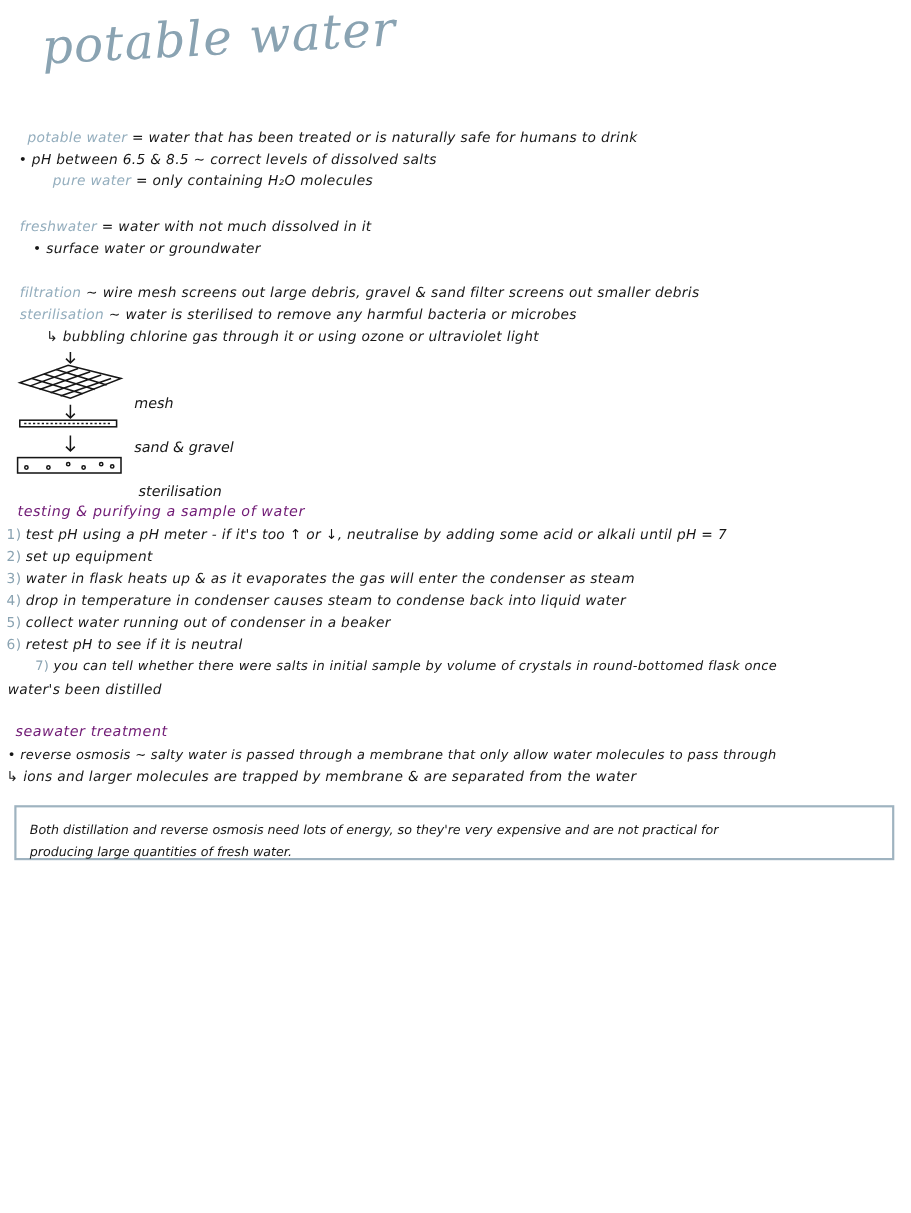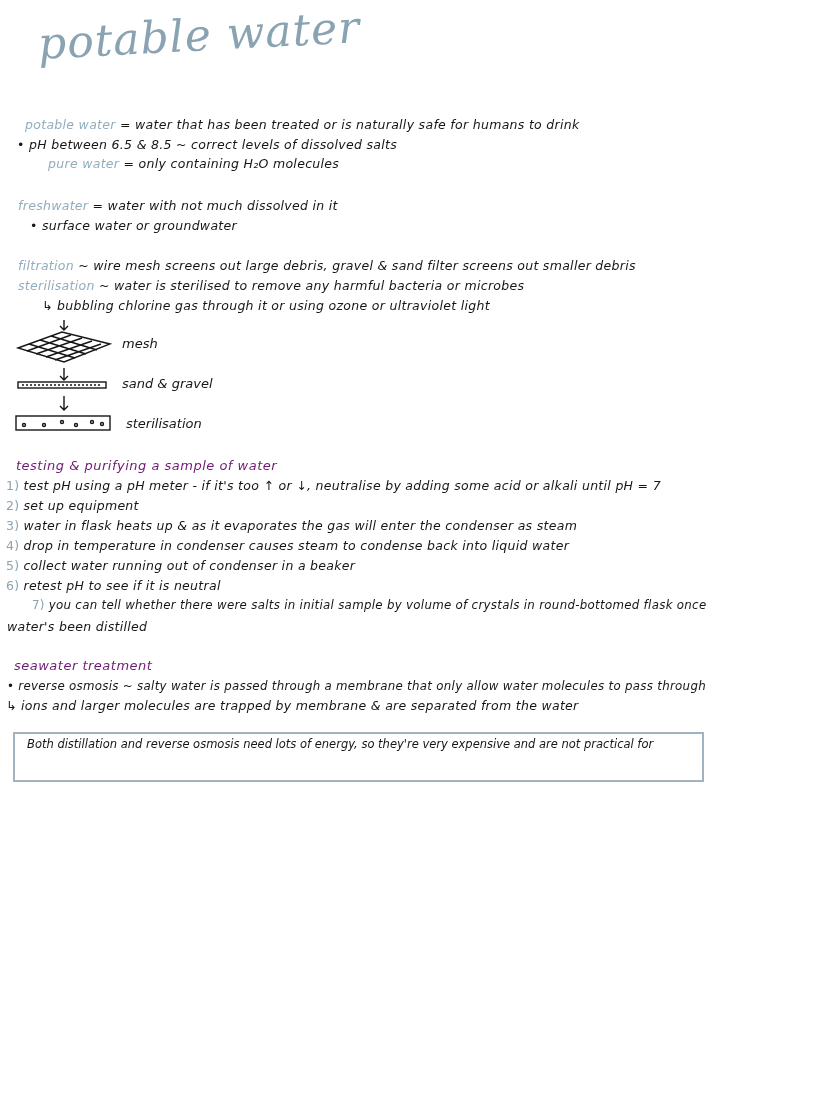--- a/index.html
+++ b/index.html
@@ -8,23 +8,23 @@
   .title { position:absolute; left:38px; top:18px; font-family:"DejaVu Serif", serif;
            font-style:italic; font-size:44px; color:#8aa3b2; letter-spacing:1px;
            transform:rotate(-3deg); transform-origin:left center; }
   .line { position:absolute; left:18px; font-size:12.5px; white-space:nowrap;
           font-style:italic; letter-spacing:0.3px; }
   .hl { color:#93adbd; }
   .num { color:#8aa3b2; margin-right:4px; font-style:normal; }
   .heading { position:absolute; left:16px; font-size:13px; color:#701a75;
              font-style:italic; letter-spacing:0.5px; }
   .diagram { position:absolute; left:14px; top:318px; width:240px; height:120px; }
-  .diag-label { position:absolute; font-size:13px; font-style:italic; }
-  .note-box { position:absolute; left:13px; top:732px; width:691px; height:50px;
-              border:2px solid #9fb3c0; box-sizing:border-box; padding:0 12px;
+  .diag-label { position:absolute; font-size:13px; font-style:italic;margin-top:24px; }
+  .note-box { position:absolute; left:13px; top:732px; width:800px; height:50px;
+              border:2px solid #9fb3c0; box-sizing:border-box; padding:10px 12px;
               font-size:11.5px; font-style:italic; line-height:20px; }
 </style>
 </head>
 <body>
 
 <div class="title">potable water</div>
 
 <div class="line" style="top:117px;left:25px;">
   <span class="hl">potable water</span><span> = </span><span>water that has been treated or is naturally safe for humans to drink</span>
 </div>
@@ -79,13 +79,14 @@
 <div class="line" style="top:578px;left:6px;"><span class="num">6)</span><span>retest pH to see if it is neutral</span></div>
 <div class="line" style="top:598px;left:6px;font-size:11.8px;margin-left:26px;"><span class="num">7)</span><span>you can tell whether there were salts in initial sample by volume of crystals in round-bottomed flask once</span></div>
 <div class="line" style="top:619px;left:7px;">water's been distilled</div>
 
 <div class="heading" style="top:658px;left:14px;">seawater treatment</div>
 <div class="line" style="top:679px;left:7px;font-size:11.8px;">• reverse osmosis ~ salty water is passed through a membrane that only allow water molecules to pass through</div>
 <div class="line" style="top:698px;left:6px;">↳ ions and larger molecules are trapped by membrane &amp; are separated from the water</div>
 
 <div class="note-box">
   <div>Both distillation and reverse osmosis need lots of energy, so they're very expensive and are not practical for</div>
+  <div>producing large quantities of fresh water.</div>
 </div>
 
 </body></html>

